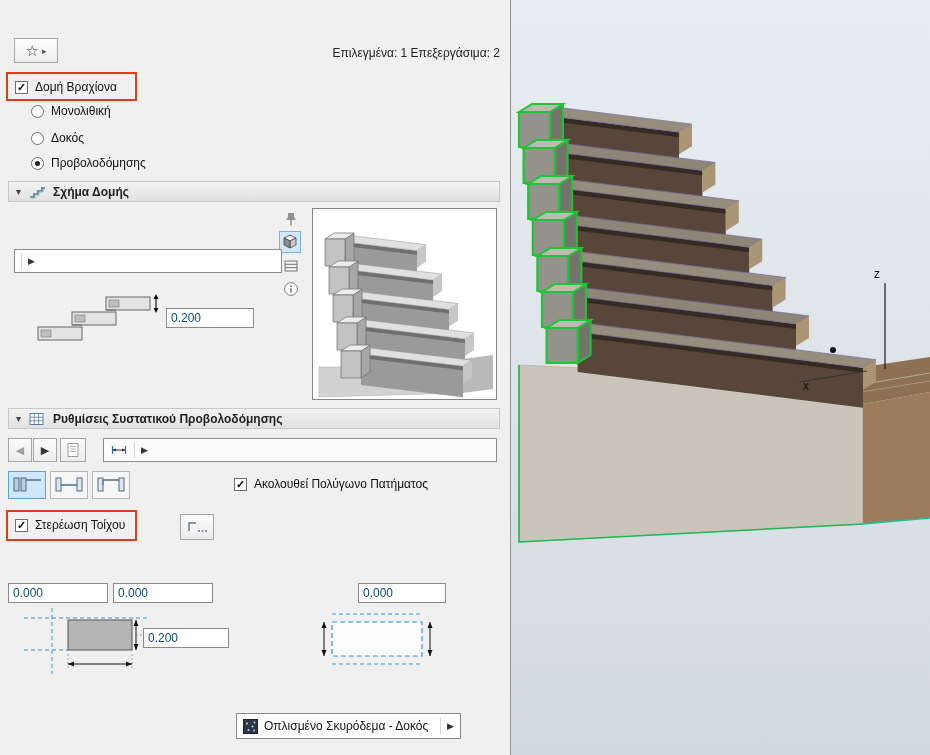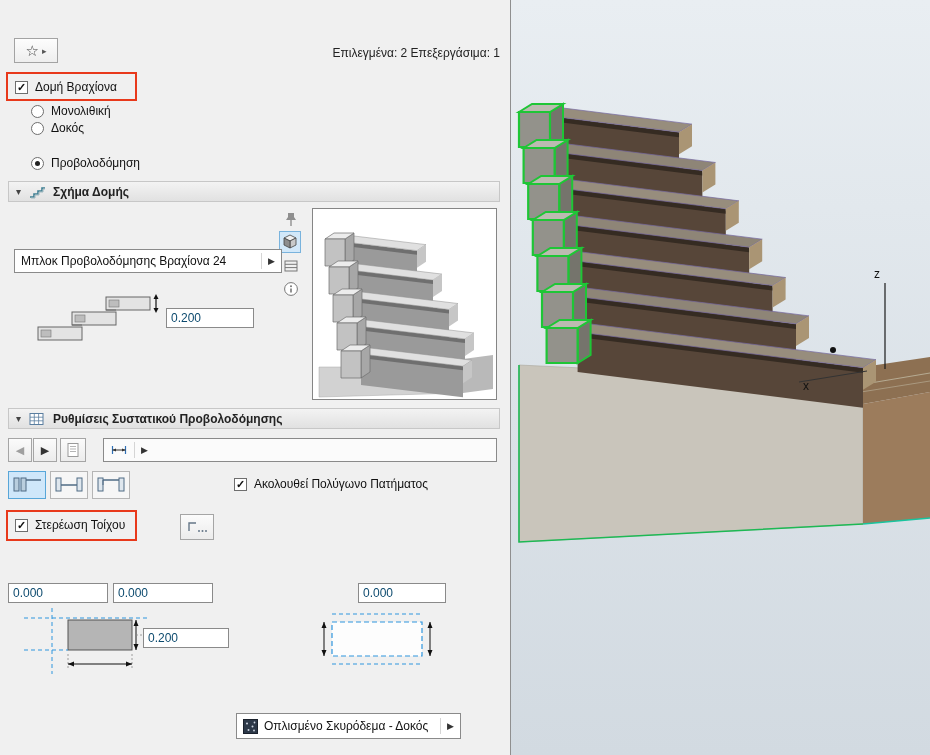--- a/index.html
+++ b/index.html
@@ -31,21 +31,21 @@
   .cb{position:absolute;display:flex;align-items:center;gap:7px;font-size:12px;color:#111;white-space:nowrap}
   .cb .box{width:13px;height:13px;background:#fff;border:1px solid #6e6e6e;display:flex;align-items:center;
     justify-content:center;font-size:11px;font-weight:bold;color:#111;line-height:1;flex:0 0 auto}
   .cb-structure{left:15px;top:80px}
   .cb-follow{left:234px;top:477px}
   .cb-wall{left:15px;top:518px}
 
   .radio{position:absolute;display:flex;align-items:center;gap:7px;font-size:12px;color:#111;white-space:nowrap}
   .radio .dot{width:13px;height:13px;border:1px solid #6e6e6e;border-radius:50%;background:#fff;position:relative;flex:0 0 auto}
   .radio.sel .dot::after{content:"";position:absolute;left:3px;top:3px;width:5px;height:5px;border-radius:50%;background:#222}
-  .r1{left:31px;top:104px}.r2{left:31px;top:121px}.r3{left:31px;top:156px}
+  .r1{left:31px;top:104px}.r2{left:31px;top:131px}.r3{left:31px;top:156px}
 
   .sect{position:absolute;left:8px;width:492px;height:21px;background:linear-gradient(#f3f3f3,#e1e1e1);
     border:1px solid #c7c7c7;display:flex;align-items:center;gap:7px;padding:0 7px;font-size:12px;font-weight:bold;color:#222}
   .sect .tri{font-size:10px;color:#444;font-weight:normal}
   .s1{top:181px}.s2{top:408px}
 
   .pv-btn{position:absolute;width:22px;height:22px;display:flex;align-items:center;justify-content:center;
     border:1px solid transparent;background:transparent}
   .pv-btn.sel{background:#d2e8f9;border-color:#79b3dd}
   .pv-pin{left:280px;top:208px}.pv-cube{left:279px;top:231px}.pv-elev{left:280px;top:255px}.pv-info{left:280px;top:278px}
@@ -97,40 +97,40 @@
 
 <div class="stage">
 
   <div class="dialog">
 
 
     <div class="star-btn">
       <span class="star">☆</span>
       <span class="fly">▸</span>
     </div>
-    <div class="sel-info">Επιλεγμένα: 2 Επεξεργάσιμα: 1</div>
+    <div class="sel-info">Επιλεγμένα: 1 Επεξεργάσιμα: 2</div>
 
     <div class="hl hl1"></div>
     <div class="hl hl2"></div>
 
     <div class="cb cb-structure">
       <span class="box">✓</span>
       <span>Δομή Βραχίονα</span>
     </div>
     <div class="radio r1">
       <span class="dot"></span>
       <span>Μονολιθική</span>
     </div>
     <div class="radio r2">
       <span class="dot"></span>
       <span>Δοκός</span>
     </div>
     <div class="radio r3 sel">
       <span class="dot"></span>
-      <span>Προβολοδόμηση</span>
+      <span>Προβολοδόμησης</span>
     </div>
 
     <div class="sect s1">
       <span class="tri">▾</span>
       <svg width="18" height="14" viewBox="0 0 18 14">
         <path d="M2 12h4V9h4V6h4V3h3" fill="none" stroke="#3f7f93" stroke-width="1.6"></path>
         <path d="M3 13h4v-3h4V7h4V4h2" fill="none" stroke="#9db6bd" stroke-width="1"></path>
       </svg>
       <span>Σχήμα Δομής</span>
     </div>
@@ -199,21 +199,20 @@
           <polygon points="44,114 53,108 53,135 44,141" fill="#a7a7a7" stroke="#6f6f6f" stroke-width="0.7"></polygon>
           <polygon points="24,114 33,108 53,108 44,114" fill="#ececec" stroke="#6f6f6f" stroke-width="0.7"></polygon>
           <polygon points="24,114 44,114 44,141 24,141" fill="#c2c2c2" stroke="#6f6f6f" stroke-width="0.7"></polygon>
           <polygon points="48,142 57,136 57,163 48,169" fill="#a7a7a7" stroke="#6f6f6f" stroke-width="0.7"></polygon>
           <polygon points="28,142 37,136 57,136 48,142" fill="#ececec" stroke="#6f6f6f" stroke-width="0.7"></polygon>
           <polygon points="28,142 48,142 48,169 28,169" fill="#c2c2c2" stroke="#6f6f6f" stroke-width="0.7"></polygon>
         </svg>
     </div>
 
     <div class="dd dd-block">
-      <span class="dd-label">Μπλοκ Προβολοδόμησης Βραχίονα 24</span>
       <span class="arr">▶</span>
     </div>
 
     <svg class="schematic" id="schematic-svg" viewBox="0 0 150 58">
         <rect x="96" y="6" width="44" height="13" fill="#e3e3e3" stroke="#666" stroke-width="1"></rect>
         <rect x="99" y="9" width="10" height="7" fill="#bdbdbd" stroke="#777" stroke-width="0.6"></rect>
         <rect x="62" y="21" width="44" height="13" fill="#e3e3e3" stroke="#666" stroke-width="1"></rect>
         <rect x="65" y="24" width="10" height="7" fill="#bdbdbd" stroke="#777" stroke-width="0.6"></rect>
         <rect x="28" y="36" width="44" height="13" fill="#e3e3e3" stroke="#666" stroke-width="1"></rect>
         <rect x="31" y="39" width="10" height="7" fill="#bdbdbd" stroke="#777" stroke-width="0.6"></rect>

